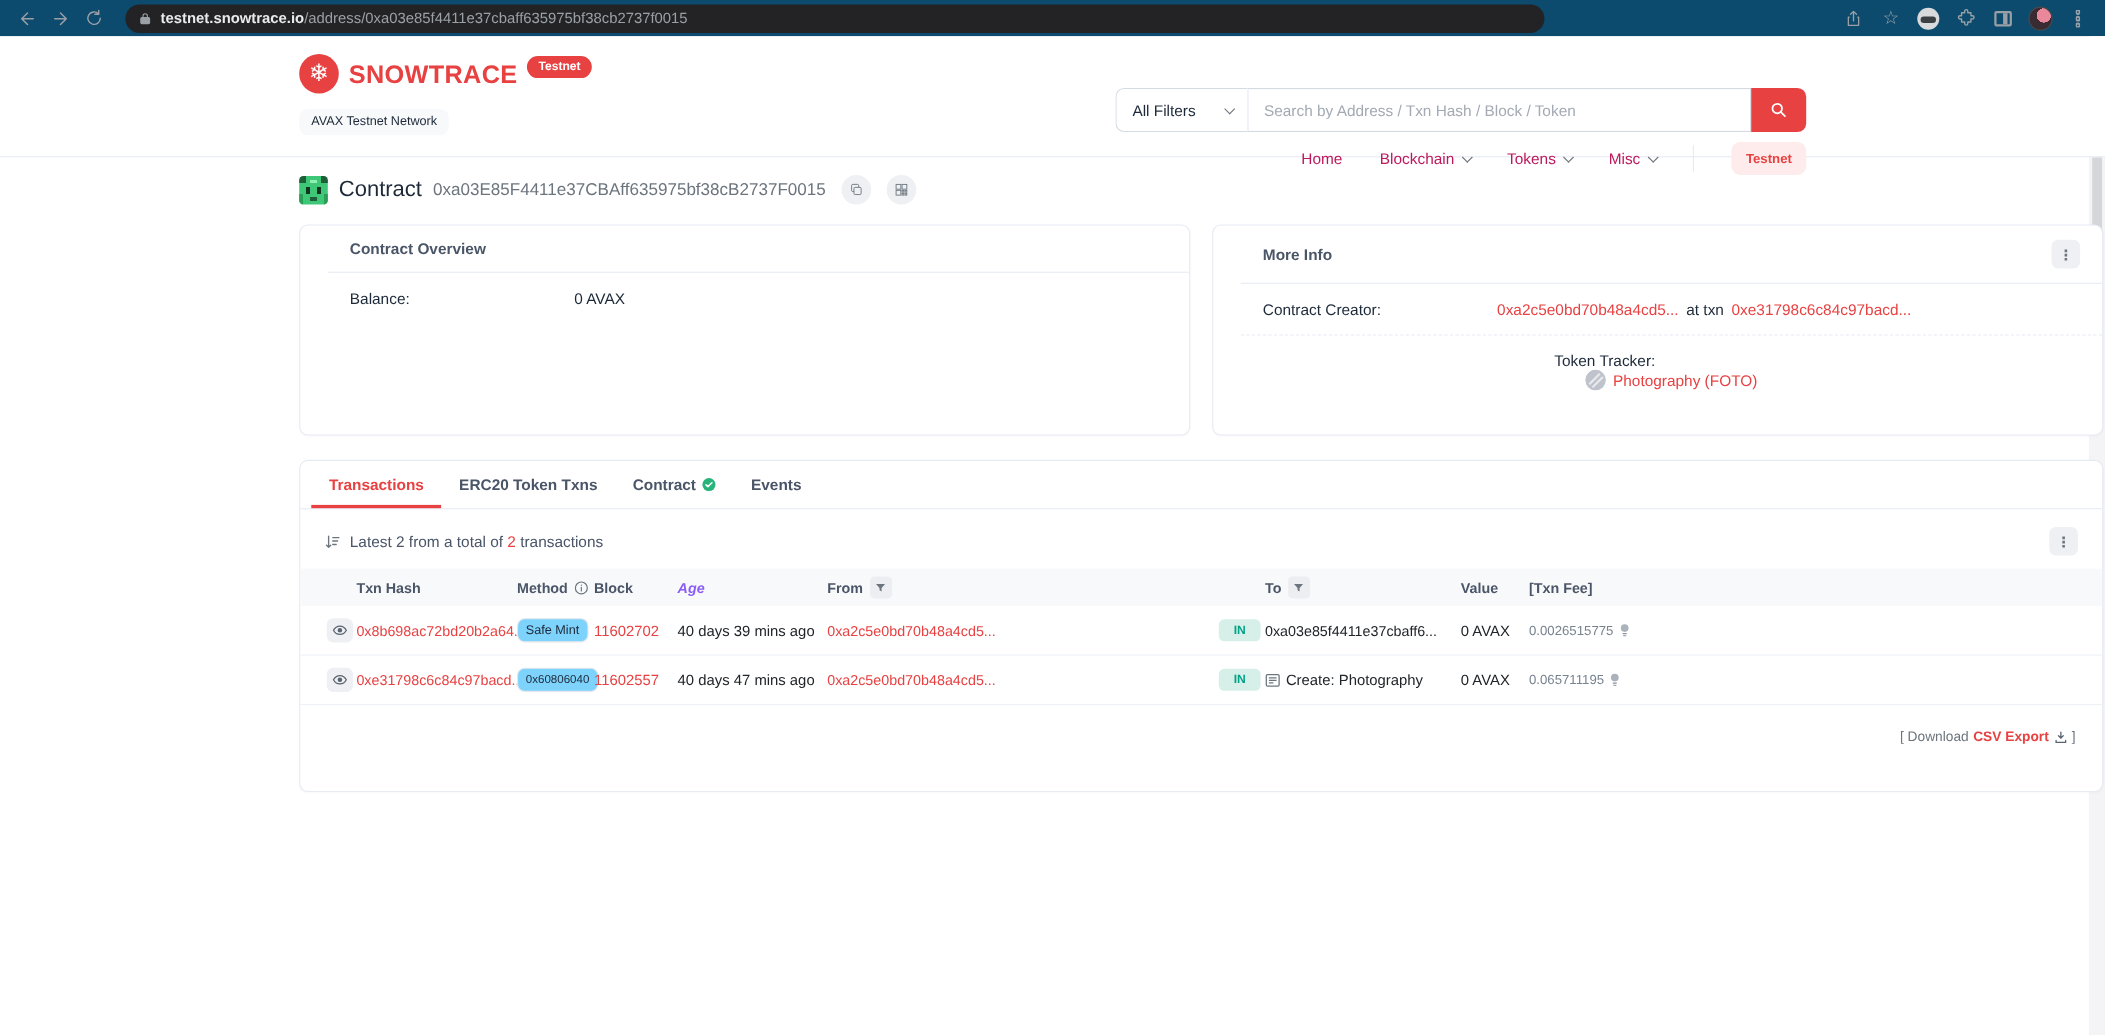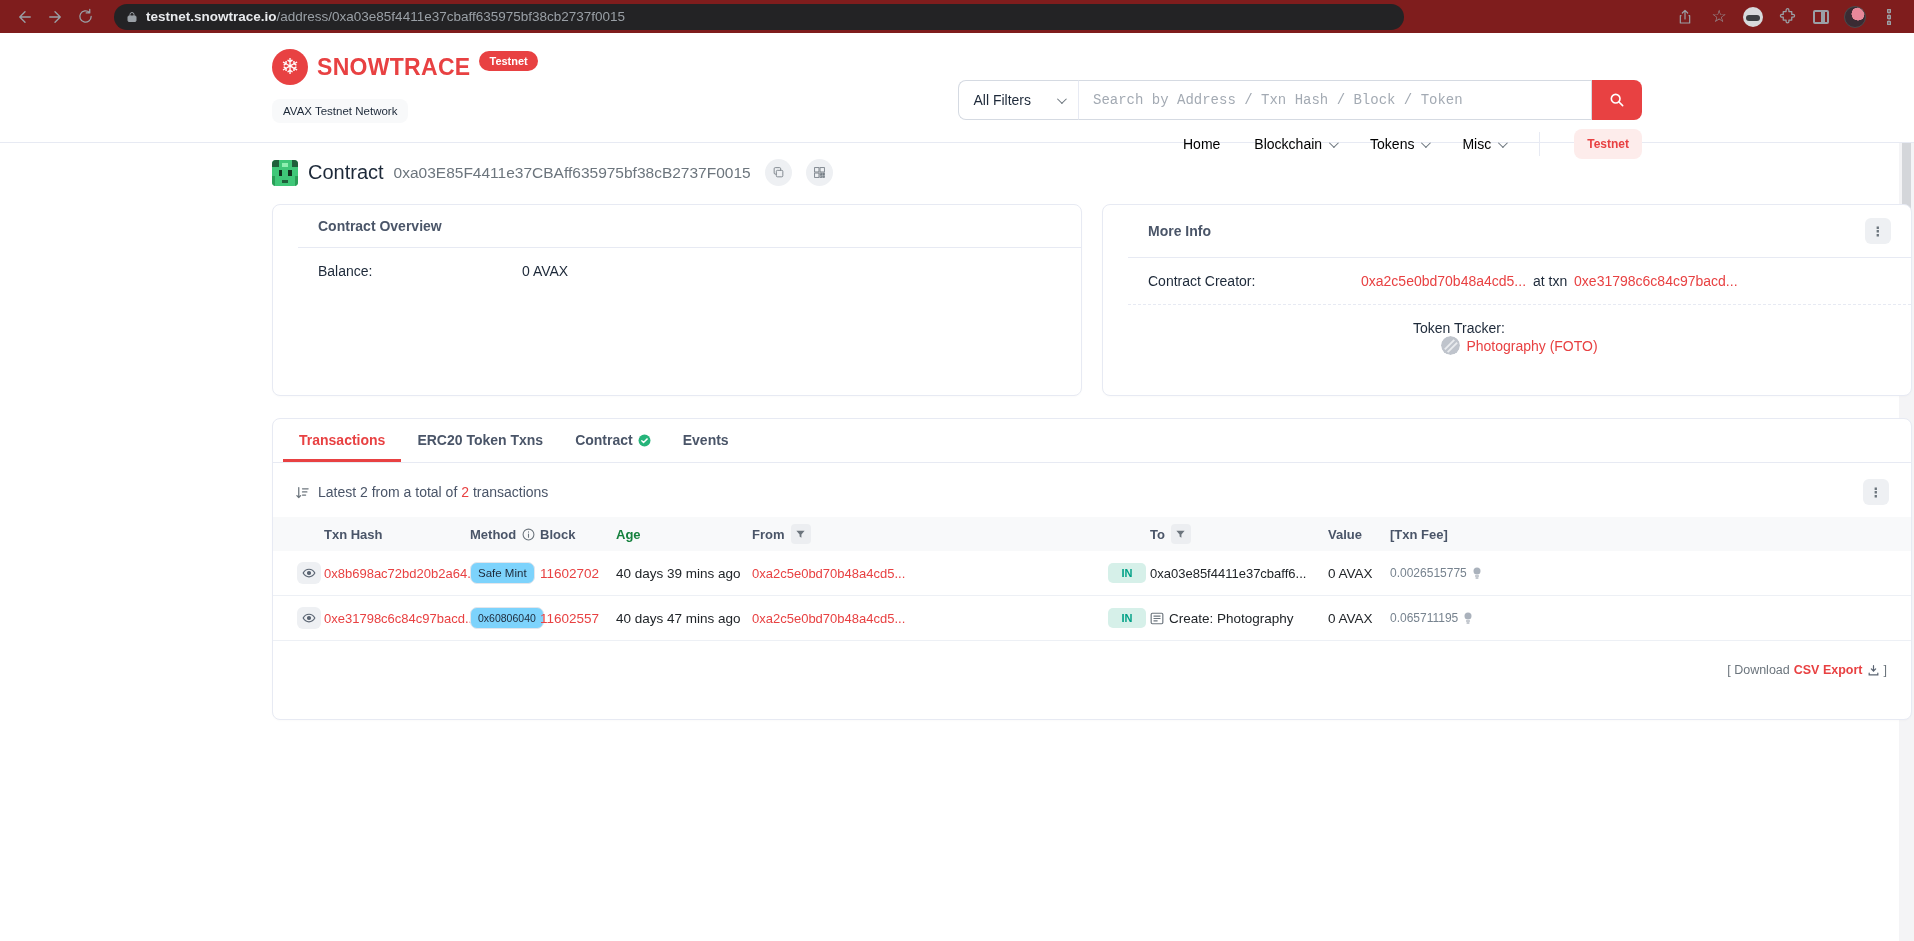--- a/index.html
+++ b/index.html
@@ -5,21 +5,21 @@
   * { margin:0; padding:0; box-sizing:border-box; }
   body {
     width:1914px; height:941px; position:relative; overflow:hidden;
     background:#ffffff;
     font-family:"Liberation Sans","DejaVu Sans",sans-serif;
     color:#1d2939;
   }
   
   .browser-bar{
     position:absolute; top:0; left:0; width:1914px; height:33px;
-    background:#7f1d1d; display:flex; align-items:center; padding:0 10px;
+    background:#0c4a6e; display:flex; align-items:center; padding:0 10px;
   }
   .b-icon{ width:30px; height:24px; display:flex; align-items:center; justify-content:center; flex:0 0 auto; }
   .b-icon svg{ stroke:#9aa0a6; fill:none; stroke-width:1.8; stroke-linecap:round; stroke-linejoin:round; }
   .url-field{
     flex:0 0 auto; width:1290px; height:26px; margin-left:14px; border-radius:13px;
     background:#232325; display:flex; align-items:center; padding:0 12px; gap:8px;
   }
   .url-text{ font-size:13.5px; color:#9aa0a6; white-space:nowrap; overflow:hidden; }
   .url-text b{ color:#e8eaed; font-weight:700; }
   .browser-right{ margin-left:auto; display:flex; align-items:center; gap:4px; }
@@ -44,27 +44,27 @@
   .logo-circle{ width:36px; height:36px; border-radius:50%; background:#e84142; color:#fff; display:flex; align-items:center; justify-content:center; font-size:22px; }
   .brand{ font-size:23px; font-weight:800; color:#e84142; letter-spacing:.3px; line-height:36px; }
   .brand-badge{ background:#e84142; color:#fff; font-size:11px; font-weight:700; padding:4px 10px; border-radius:11px; margin-top:2px; }
   .network-pill{ position:absolute; left:272px; top:66px; background:#f8f9fa; border-radius:8px; padding:6px 11px; font-size:11.5px; color:#1d2939;text-align:right; }
   .search-group{ position:absolute; top:47px; right:272px; display:flex; height:40px; }
   .filter-select{
     display:flex; align-items:center; gap:26px; padding:0 14px; border:1px solid #d5dae2;
     border-right:none; border-radius:8px 0 0 8px; background:#fff; font-size:14px; color:#1d2939; cursor:pointer;
   }
   .search-input{
-    width:514px; border:1px solid #d5dae2; border-left:1px solid #e7eaf3; padding:4px 14px;
-    font-size:14px; color:#1d2939; outline:none; font-family:Liberation Mono, monospace;
+    width:458px; border:1px solid #d5dae2; border-left:1px solid #e7eaf3; padding:4px 14px;
+    font-size:14px; color:#1d2939; outline:none; font-family:Liberation Sans, sans-serif;
   }
   .search-input::placeholder{ color:#a3aab3; }
   .search-btn{ width:50px; border:none; background:#e84142; border-radius:0 8px 8px 0; display:flex; align-items:center; justify-content:center; cursor:pointer; }
   .main-nav{ position:absolute; top:96px; right:272px; display:flex; align-items:center; gap:34px; }
-  .nav-item{ display:flex; align-items:center; gap:7px; font-size:14px; color:#000000; cursor:pointer; }
+  .nav-item{ display:flex; align-items:center; gap:7px; font-size:14px; color:#be185d; cursor:pointer; }
   .chev{ width:7px; height:7px; border-right:1.6px solid #6c757d; border-bottom:1.6px solid #6c757d; transform:rotate(45deg) translateY(-2px); }
   .nav-divider{ width:1px; height:24px; background:#e7eaf3; }
   .testnet-btn{ background:#fdeceb; color:#e84142; font-size:12px; font-weight:700; padding:8px 13px; border-radius:8px; cursor:pointer; }
 
   
   .container{ position:absolute; left:272px; top:143px; width:1640px; }
   .page-title-row{ display:flex; align-items:center; gap:10px; margin:16px 0 18px 0; }
   .blockie{ width:26px; height:26px; border-radius:4px; }
   .page-title{ font-size:20px; color:#1d2939; }
   .page-address{ font-size:15.5px; color:#6c757d; }
@@ -88,21 +88,21 @@
   .tx-card{ margin-top:22px; min-height:302px; }
   .tabs-row{ display:flex; align-items:flex-end; padding:0 10px; border-bottom:1px solid #e7eaf3; }
   .tab{ padding:13px 16px 11px; font-size:14px; font-weight:700; color:#4a5568; cursor:pointer; border-bottom:3px solid transparent; display:flex; align-items:center; gap:5px; }
   .tab.active{ color:#e84142; border-bottom-color:#e84142; }
   .sort-row{ display:flex; align-items:center; justify-content:space-between; padding:16px 22px 12px; }
   .sort-left{ display:flex; align-items:center; gap:8px; font-size:14px; color:#4a5568; }
   .sort-left .count{ color:#e84142; }
   .tx-grid{ display:grid; grid-template-columns:27px 146px 70px 76px 136px 356px 42px 178px 62px auto; align-items:center; padding:0 24px; }
   .tx-head{ background:#f8f9fa; height:34px; font-size:13px; font-weight:700; color:#4a5568; }
   .tx-head .hcell{ display:flex; align-items:center; gap:6px; }
-  .tx-head .age-h{ color:#15803d; cursor:pointer; }
+  .tx-head .age-h{ color:#8b5cf6; cursor:pointer;font-style:italic; }
   .funnel-btn{ width:20px; height:20px; border-radius:4px; background:#eceef1; display:flex; align-items:center; justify-content:center; cursor:pointer; }
   .tx-row{ height:45px; border-bottom:1px solid #edf0f5; font-size:13.5px; color:#212529; }
   .tx-row:last-of-type{ border-bottom:1px solid #edf0f5; }
   .eye-btn{ width:24px; height:22px; border-radius:6px; background:#eef0f3; display:flex; align-items:center; justify-content:center; cursor:pointer; }
   .cell-link{ font-size:13px; white-space:nowrap; }
   .method-badge{ display:inline-block; background:#7dd3fc; border:1px solid #e3e6ec; border-radius:7px; padding:4px 7px; font-size:10.5px; color:#1d2939; white-space:nowrap; }
   .in-badge{ display:inline-block; width:38px; text-align:center; background:#d6f0e9; color:#00a186; font-size:11px; font-weight:700; padding:4px 0; border-radius:5px; }
   .to-plain{ white-space:nowrap; font-size:13px; }
   .to-contract{ display:flex; align-items:center; gap:5px; white-space:nowrap; font-size:13.5px; }
   .fee-cell{ display:flex; align-items:center; gap:4px; font-size:12px; color:#77838f; }

